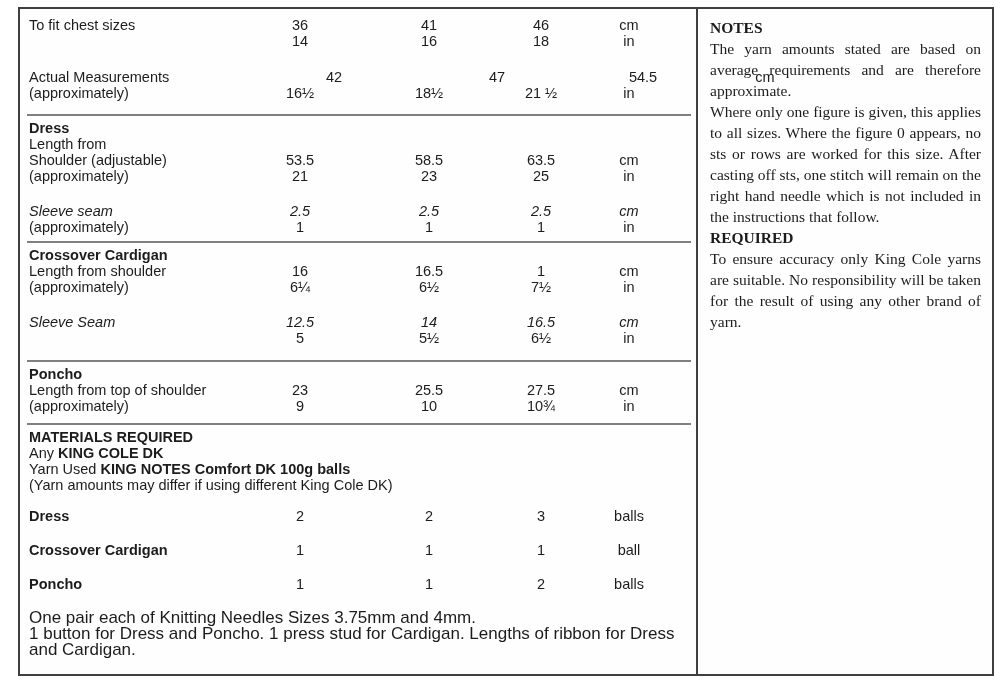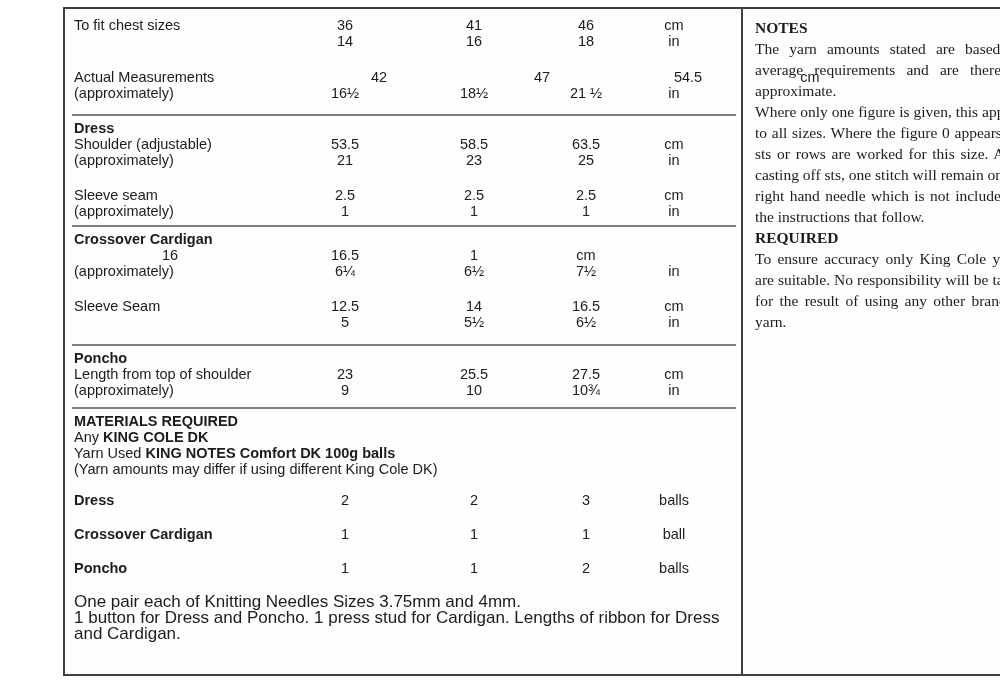--- a/index.html
+++ b/index.html
@@ -1,29 +1,29 @@
 <!DOCTYPE html>
 <html><head>
 <meta charset="utf-8">
 <style>
   html,body{margin:0;padding:0;background:#ffffff;}
   *{box-sizing:border-box;}
   .stage{position:relative;width:812px;height:689px;background:#ffffff;
-         font-family:"Liberation Sans","DejaVu Sans",sans-serif;color:#1c1c1c;margin-left:45px;}
+         font-family:"Liberation Sans","DejaVu Sans",sans-serif;color:#1c1c1c;}
   .sheet{position:absolute;left:18px;top:7px;width:976px;height:669px;
          border:2px solid #3f3f3f;display:flex;background:#fefefe;}
   
   .left{width:678px;border-right:2px solid #3f3f3f;padding:8px 10px 6px 9px;}
   .line{display:grid;grid-template-columns:192px 158px 100px 124px 52px;
         font-size:14.5px;line-height:16px;white-space:nowrap;}
   .line .lab{text-align:left;}
   .line .v,.line .u{text-align:center;}
   .b{font-weight:bold;}
   .gap20{margin-top:20px;gap:34px;}
-  .gap19{margin-top:19px;}
+  .gap19{margin-top:19px;font-style:italic;}
   hr.sep{border:none;border-top:2px solid #808080;margin:13px 0 4px -2px;width:664px;}
   hr.sep2{margin-top:6px;}
   hr.sep3{margin-top:14px;}
   hr.sep4{margin-top:9px;}
   .mline{font-size:14.5px;line-height:16px;white-space:nowrap;}
   .yrow{margin-top:18px;}
   .yrow1{margin-top:15px;}
   .foot{font-size:17px;line-height:16px;margin-top:18px;max-width:660px;}
   .foot2{margin-top:0;max-width:652px;}
   
@@ -75,20 +75,27 @@
     <hr class="sep">
 
     <div class="line">
       <span class="lab b">Dress</span>
       <span class="v"></span>
           <span class="v"></span>
           <span class="v"></span>
           <span class="u"></span>
     </div>
     <div class="line">
+      <span class="lab">Length from</span>
+      <span class="v"></span>
+          <span class="v"></span>
+          <span class="v"></span>
+          <span class="u"></span>
+    </div>
+    <div class="line">
       <span class="lab">Shoulder (adjustable)</span>
       <span class="v">53.5</span>
       <span class="v">58.5</span>
       <span class="v">63.5</span>
       <span class="u">cm</span>
     </div>
     <div class="line">
       <span class="lab">(approximately)</span>
       <span class="v">21</span>
       <span class="v">23</span>
@@ -113,20 +120,21 @@
     <hr class="sep sep2">
 
     <div class="line">
       <span class="lab b">Crossover Cardigan</span>
       <span class="v"></span>
           <span class="v"></span>
           <span class="v"></span>
           <span class="u"></span>
     </div>
     <div class="line">
+      <span class="lab">Length from shoulder</span>
       <span class="v">16</span>
       <span class="v">16.5</span>
       <span class="v">1</span>
       <span class="u">cm</span>
     </div>
     <div class="line">
       <span class="lab">(approximately)</span>
       <span class="v">6¼</span>
       <span class="v">6½</span>
       <span class="v">7½</span>

